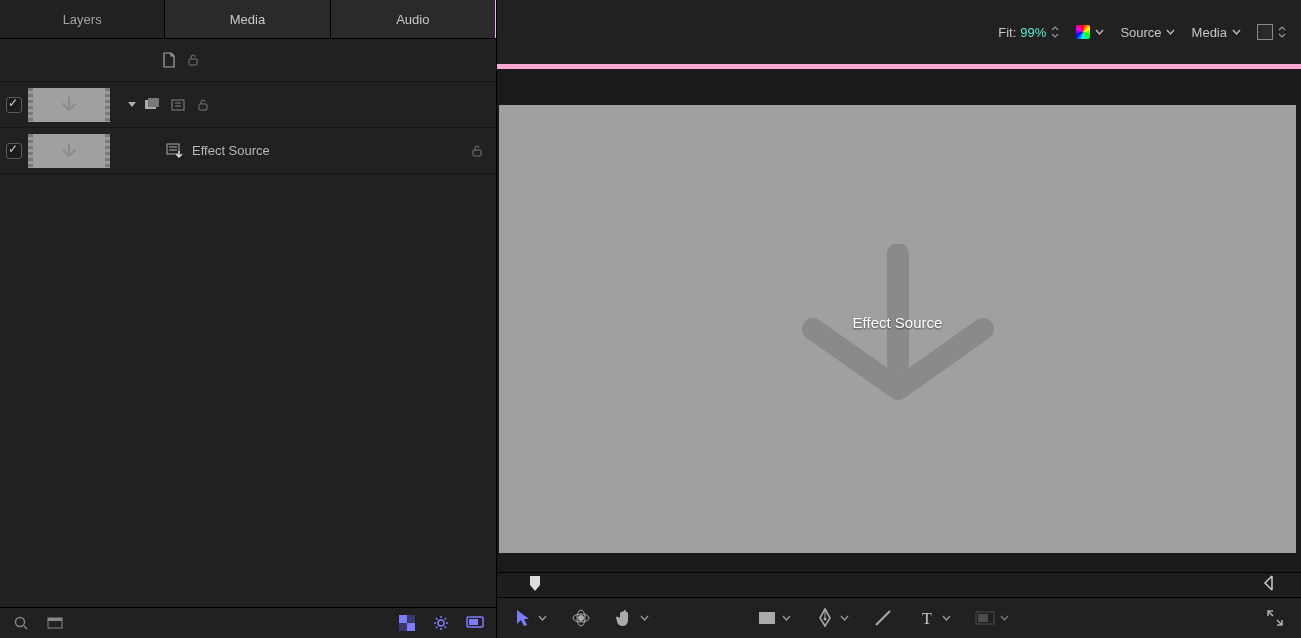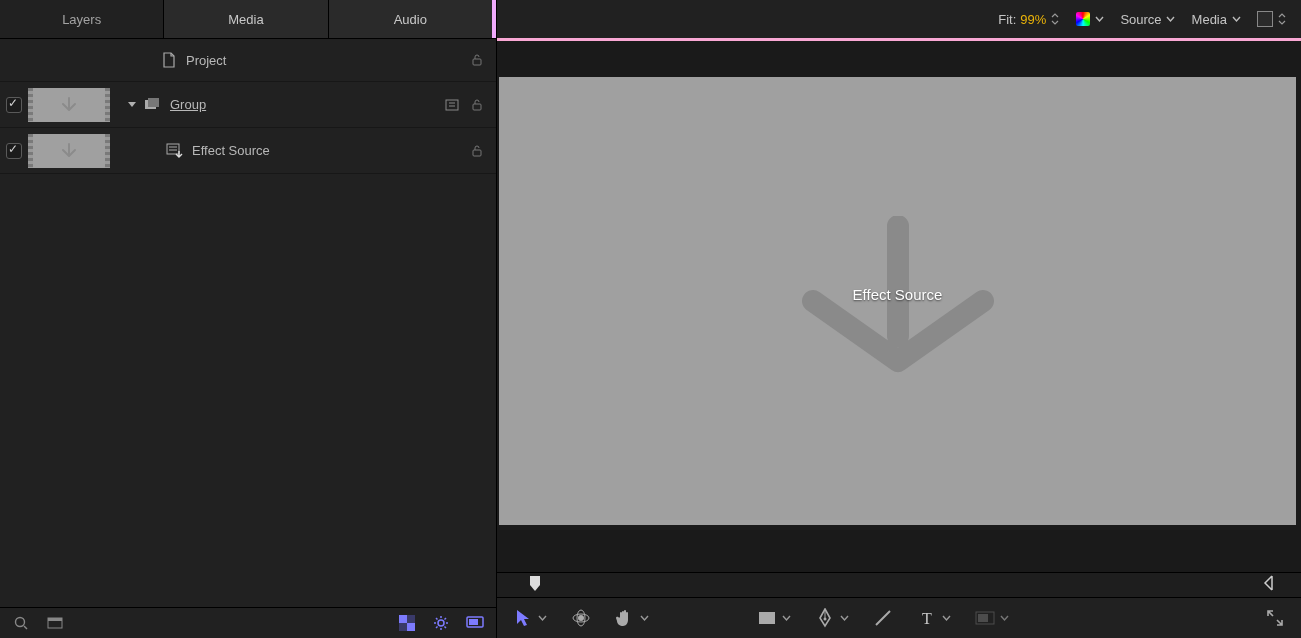--- a/index.html
+++ b/index.html
@@ -1,21 +1,21 @@
 <!DOCTYPE html>
 <html><head>
 <meta charset="utf-8">
 <style>
   html,body{margin:0;padding:0;width:1301px;height:638px;background:#1e1e1e;font-family:-apple-system,BlinkMacSystemFont,"Helvetica Neue",Arial,sans-serif;font-size:13px;color:#bfbfbf;overflow:hidden;-webkit-font-smoothing:antialiased}
   .app{display:flex;width:1301px;height:638px}
   .leftpanel{width:496px;display:flex;flex-direction:column;background:#212121}
   .tabbar{height:38px;display:flex;align-items:center;border-bottom:1px solid #000}
   .tab{flex:1;height:38px;display:flex;align-items:center;justify-content:center;color:#c8c8c8;background:#2a2a2a;border-right:1px solid #000;cursor:pointer}
   .tab.active{color:#a3a3a3;background:#212121}
-  .tab:last-child{flex:1;border-right:4px solid #f0abfc}
+  .tab:last-child{flex:1;border-right:1px solid #f0abfc}
   .layers{flex:1;overflow:auto}
   .row{height:45px;display:flex;align-items:center;border-bottom:1px solid #171717;position:relative;padding-right:12px}
   .row.project{height:42px}
   .cbcol{width:28px;display:flex;align-items:center;justify-content:center}
   .cb{width:14px;height:14px;border:1px solid #5a5a5a;border-radius:3px;background:#1c1c1c;position:relative;cursor:pointer}
   .cb.checked::after{content:"✓";position:absolute;left:1px;top:-2px;color:#d0d0d0;font-size:12px}
   .thumb{width:82px;height:34px;background:#9a9a9a;margin-right:12px;display:flex;align-items:center;justify-content:center;color:#7a7a7a;font-size:12px;flex-shrink:0;border-radius:1px;position:relative}
   .thumb svg{opacity:.55}
   .thumb.filmstrip{background:linear-gradient(90deg,#8e8e8e 0 5px,#a0a0a0 5px 77px,#8e8e8e 77px);position:relative}
   .thumb.filmstrip::before,.thumb.filmstrip::after{content:"";position:absolute;top:0;bottom:0;width:5px;background-image:linear-gradient(#7a7a7a 50%,#9a9a9a 50%);background-size:5px 6px}
@@ -32,24 +32,24 @@
   .row.group .rowindent{width:2px}
   .row.effect .rowindent{width:44px}
   .leftfooter{height:30px;border-top:1px solid #000;display:flex;align-items:center;padding:0 12px;gap:16px}
   .lf-left{display:flex;gap:16px}
   .lf-spacer{flex:1}
   .lf-right{display:flex;gap:16px;align-items:center}
   .ftricon{width:18px;height:18px;display:flex;align-items:center;justify-content:center;color:#888;cursor:pointer}
   .ftricon.active{color:#7d7bff}
   
   .rightpanel{flex:1;display:flex;flex-direction:column;border-left:1px solid #000;background:#1a1a1a}
-  .topbar{height:38px;display:flex;align-items:center;justify-content:flex-end;padding:0 14px;gap:16px;color:#c0c0c0;border-bottom:3px solid #f9a8d4;background:#212121}
+  .topbar{height:38px;display:flex;align-items:center;justify-content:flex-end;padding:13px 14px;gap:16px;color:#c0c0c0;border-bottom:5px solid #f9a8d4;background:#212121}
   .topitem{display:flex;align-items:center;gap:4px;cursor:pointer}
   .toplabel{color:#c5c5c5}
-  .dimtxt{color:#eab308}
+  .dimtxt{color:#5eead4}
   .coloricon{width:14px;height:14px;border-radius:2px;background:conic-gradient(red,yellow,lime,cyan,blue,magenta,red)}
   .squareicon{width:14px;height:14px;border:1px solid #888;background:#2a2a2a}
   .canvaswrap{flex:1;position:relative;overflow:hidden}
   .canvasbg{position:absolute;inset:0;background:#1a1a1a}
   .canvasclip{position:absolute;left:2px;top:36px;width:797px;height:448px;background:#a0a0a0;display:flex;align-items:center;justify-content:center}
   .effectplaceholder{position:absolute;display:flex;flex-direction:column;align-items:center}
   .effectarrow{width:230px;height:170px}
   .effecttext{position:absolute;color:#fff;font-size:15px;text-shadow:0 1px 2px rgba(0,0,0,.6)}
   .ruler{height:24px;background:#1e1e1e;border-top:1px solid #000;position:relative}
   .ruler .mark{position:absolute;top:2px;color:#bbb}
@@ -80,21 +80,20 @@
 
       <div class="row project">
         <span class="cbcol"></span>
         <span class="rowindent"></span>
         <span class="icon">
           <svg width="16" height="16" viewBox="0 0 16 16">
               <path d="M3 1h7l3 3v11H3z" fill="none" stroke="#aaa" stroke-width="1.2"></path>
               <path d="M10 1v3h3" fill="none" stroke="#aaa" stroke-width="1.2"></path>
             </svg>
         </span>
-        <span class="label">Project</span>
         <span class="rowend">
           <span class="lock">
             <svg width="14" height="14" viewBox="0 0 14 14">
                 <rect x="3" y="6" width="8" height="6" rx="1" fill="none" stroke="#777"></rect>
                 <path d="M5 6V4a2 2 0 014 0" fill="none" stroke="#777"></path>
               </svg>
           </span>
         </span>
       </div>
 
@@ -112,21 +111,20 @@
           <svg width="10" height="10" viewBox="0 0 10 10">
               <path d="M1 2l4 5 4-5z" fill="#b0b0b0"></path>
             </svg>
         </span>
         <span class="icon">
           <svg width="16" height="14" viewBox="0 0 16 14">
               <rect x="0" y="2" width="11" height="9" fill="#aaa"></rect>
               <rect x="3" y="0" width="11" height="9" fill="#777"></rect>
             </svg>
         </span>
-        <span class="label underlined">Group</span>
         <span class="rowend">
           <span>
             <svg width="16" height="14" viewBox="0 0 16 14">
                 <rect x="2" y="2" width="12" height="10" fill="none" stroke="#888"></rect>
                 <path d="M5 5h6M5 8h6" stroke="#888"></path>
               </svg>
           </span>
           <span class="lock">
             <svg width="14" height="14" viewBox="0 0 14 14">
                 <rect x="3" y="6" width="8" height="6" rx="1" fill="none" stroke="#777"></rect>

